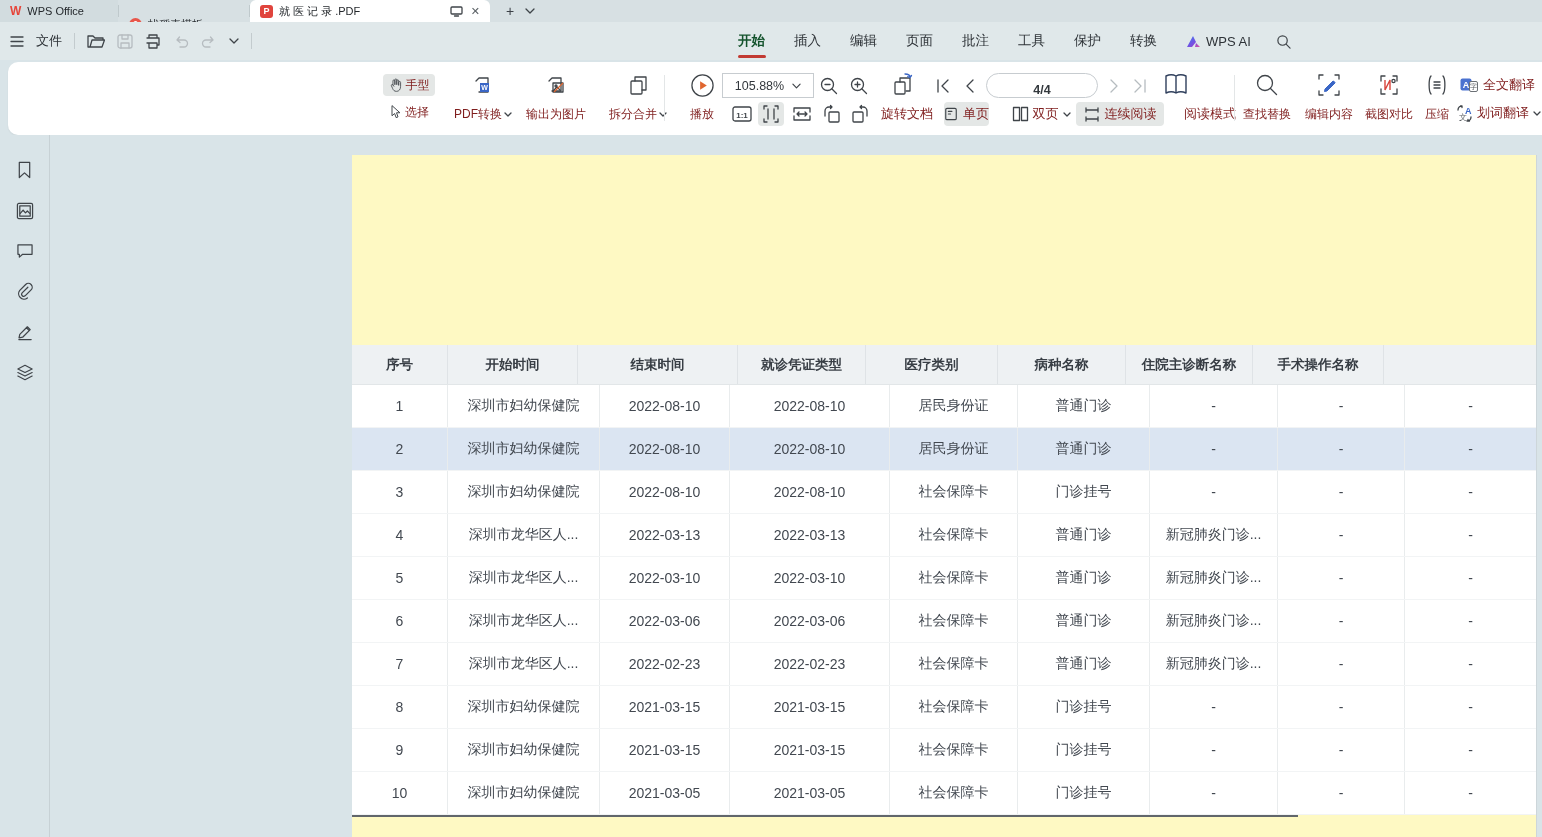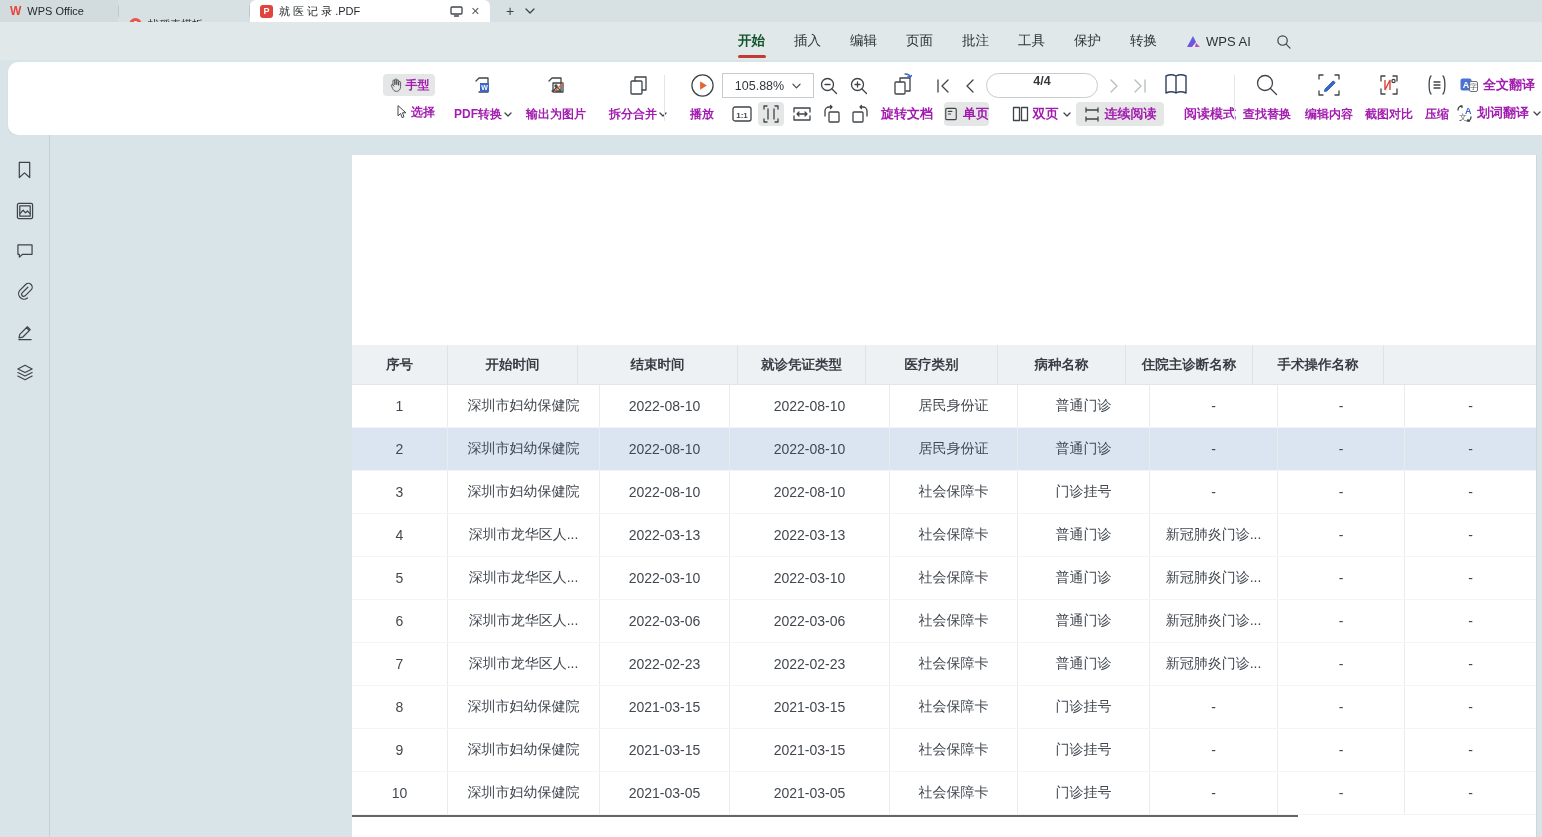--- a/index.html
+++ b/index.html
@@ -32,32 +32,32 @@
   .menus { position:absolute; left:738px; top:0; height:38px; display:flex; align-items:center; gap:29px; }
   .menu-item { font-size:13.5px; color:#2d3237; position:relative; cursor:default; }
   .menu-item.active { color:#14532d; font-weight:bold; }
   .menu-item.active::after { content:""; position:absolute; left:50%; transform:translateX(-50%); bottom:-8px; width:28px; height:3px; background:#c23a32; border-radius:2px; }
   .wpsai { display:flex; align-items:center; gap:5px; font-size:13px; color:#2d3237; }
 
   
   .ribbon { position:absolute; left:8px; top:62px; width:1546px; height:73px; background:#ffffff; border-radius:10px; box-shadow:0 1px 2px rgba(0,0,0,.06); }
   .rb { position:absolute; display:flex; align-items:center; justify-content:center; }
   .pill { background:#e4e7e6; border-radius:4px; }
-  .rlabel { font-size:12px; color:#a21caf; white-space:nowrap;font-weight:bold; }
+  .rlabel { font-size:12px; color:#7f1d1d; white-space:nowrap; }
   .vbtn { position:absolute; display:flex; flex-direction:column; align-items:center; justify-content:space-between; padding:2px 0 4px; }
   .vbtn .rlabel { display:flex; align-items:center; gap:2px; }
   .rdiv { position:absolute; width:1px; background:#e3e6e7; top:13px; height:46px; }
   .combo { border:1px solid #c7ccd0; border-radius:0; display:flex; align-items:center; justify-content:center; gap:8px; font-size:12.5px; color:#33383d; }
-  .pagebox { border:1px solid #c7ccd0; border-radius:13px; display:flex; align-items:flex-start; justify-content:center; font-size:12.5px; font-weight:bold; color:#33383d; }
+  .pagebox { border:1px solid #c7ccd0; border-radius:13px; display:flex; align-items:flex-end; justify-content:center; font-size:12.5px; font-weight:bold; color:#33383d; }
   .caret { flex:none; }
 
   
   .content { position:absolute; left:0; top:135px; width:100%; height:702px; background:#d9e4e8; }
   .sidebar { position:absolute; left:0; top:0; width:50px; height:100%; border-right:1px solid #c7d1d5; display:flex; flex-direction:column; align-items:center; padding-top:26px; gap:23px; }
-  .page { position:absolute; left:352px; top:20px; width:1184px; height:682px; background:#ffffff; }
+  .page { position:absolute; left:352px; top:20px; width:1184px; height:682px; background:#fef9c3; }
   .page-edge { position:absolute; left:1536px; top:20px; width:1px; height:682px; background:#cdd6da; }
 
   
   .pdf-table { position:absolute; left:0; top:190px; width:1184px; }
   .trow { display:flex; height:43px; background:#fff; border-bottom:1px solid #f2f4f5; }
   .trow.head { height:40px; background:#eef1f3; border-bottom:1px solid #e2e6e8; }
   .trow.hl { background:#dbe5f2; }
   .tcell { display:flex; align-items:center; justify-content:center; font-size:14px; color:#424850; border-right:1px solid #e9eced; overflow:hidden; white-space:nowrap; }
   .trow.head .tcell { font-weight:bold; color:#383e45; font-size:13.5px; border-right:1px solid #dfe3e6; }
   .tcell:last-child { border-right:none; }
@@ -92,20 +92,47 @@
     </div>
     <div class="bar-btn" style="margin-left:10px;">+</div>
     <div class="bar-btn">
       <svg width="10" height="6" viewBox="0 0 10 6">
           <path d="M1 1l4 4 4-4" class="stk"></path>
         </svg>
     </div>
   </div>
 
   <div class="menurow">
+    <div class="qa">
+      <svg width="14" height="11" viewBox="0 0 14 11">
+          <path d="M1 1h12M1 5.5h12M1 10h12" class="stk"></path>
+        </svg>
+      <span class="lbl">文件</span>
+      <span class="vdiv"></span>
+      <svg width="18" height="15" viewBox="0 0 18 15">
+          <path d="M1 2h5l2 2h8v2M1 2v11h14l2.5-7H5L3 13" class="stk"></path>
+        </svg>
+      <svg width="16" height="15" viewBox="0 0 16 15">
+          <rect x="1" y="1" width="14" height="13" rx="2" class="stk-gray"></rect>
+          <path d="M5 1v4h6V1M4 14V9h8v5" class="stk-gray"></path>
+        </svg>
+      <svg width="16" height="15" viewBox="0 0 16 15">
+          <path d="M4 4V1h8v3M2 4h12v7h-2M4 9v5h8V9zM4 9H2" class="stk"></path>
+        </svg>
+      <svg width="16" height="13" viewBox="0 0 16 13">
+          <path d="M4 5h7a3.5 3.5 0 010 7H7M6.5 2L4 5l3 2.5" class="stk-gray"></path>
+        </svg>
+      <svg width="16" height="13" viewBox="0 0 16 13">
+          <path d="M12 5H5a3.5 3.5 0 000 7h4M9.5 2L12 5 9 7.5" class="stk-gray"></path>
+        </svg>
+      <svg width="10" height="6" viewBox="0 0 10 6">
+          <path d="M1 1l4 4 4-4" class="stk"></path>
+        </svg>
+      <span class="vdiv"></span>
+    </div>
     <div class="menus">
       <span class="menu-item active">开始</span>
       <span class="menu-item">插入</span>
       <span class="menu-item">编辑</span>
       <span class="menu-item">页面</span>
       <span class="menu-item">批注</span>
       <span class="menu-item">工具</span>
       <span class="menu-item">保护</span>
       <span class="menu-item">转换</span>
       <span class="wpsai">
@@ -128,21 +155,21 @@
     </div>
   </div>
 
   <div class="ribbon">
     <div class="rb pill" style="left:375px;top:12px;width:52px;height:22px;gap:4px;">
       <svg width="13" height="14" viewBox="0 0 20 22">
           <path d="M6 11V4.5a1.5 1.5 0 013 0V10M9 10V3a1.5 1.5 0 013 0v7M12 10V4.5a1.5 1.5 0 013 0V11M15 11V7a1.5 1.5 0 013 0v6c0 5-2.5 8-6.5 8-3.5 0-5-2-6-4.5L3.5 12c-.6-1.5 1.4-2.6 2.5-1.2L7.5 13" class="stk"></path>
         </svg>
       <span class="rlabel">手型</span>
     </div>
-    <div class="rb" style="left:375px;top:39px;width:52px;height:22px;gap:4px;justify-content:flex-end;">
+    <div class="rb" style="left:375px;top:39px;width:52px;height:22px;gap:4px;">
       <svg width="12" height="14" viewBox="0 0 16 18">
           <path d="M4 1v13l3.5-3 2 5.5 2.5-1-2-5.5H14z" class="stk"></path>
         </svg>
       <span class="rlabel">选择</span>
     </div>
 
     <div class="vbtn" style="left:434px;top:9px;width:82px;height:56px;">
       <svg width="26" height="26" viewBox="0 0 26 26">
           <path d="M9 5h9v14h-9M9 5l-3 3" class="stk"></path>
           <rect x="10" y="10" width="9" height="9" fill="#3a66c6"></rect>

